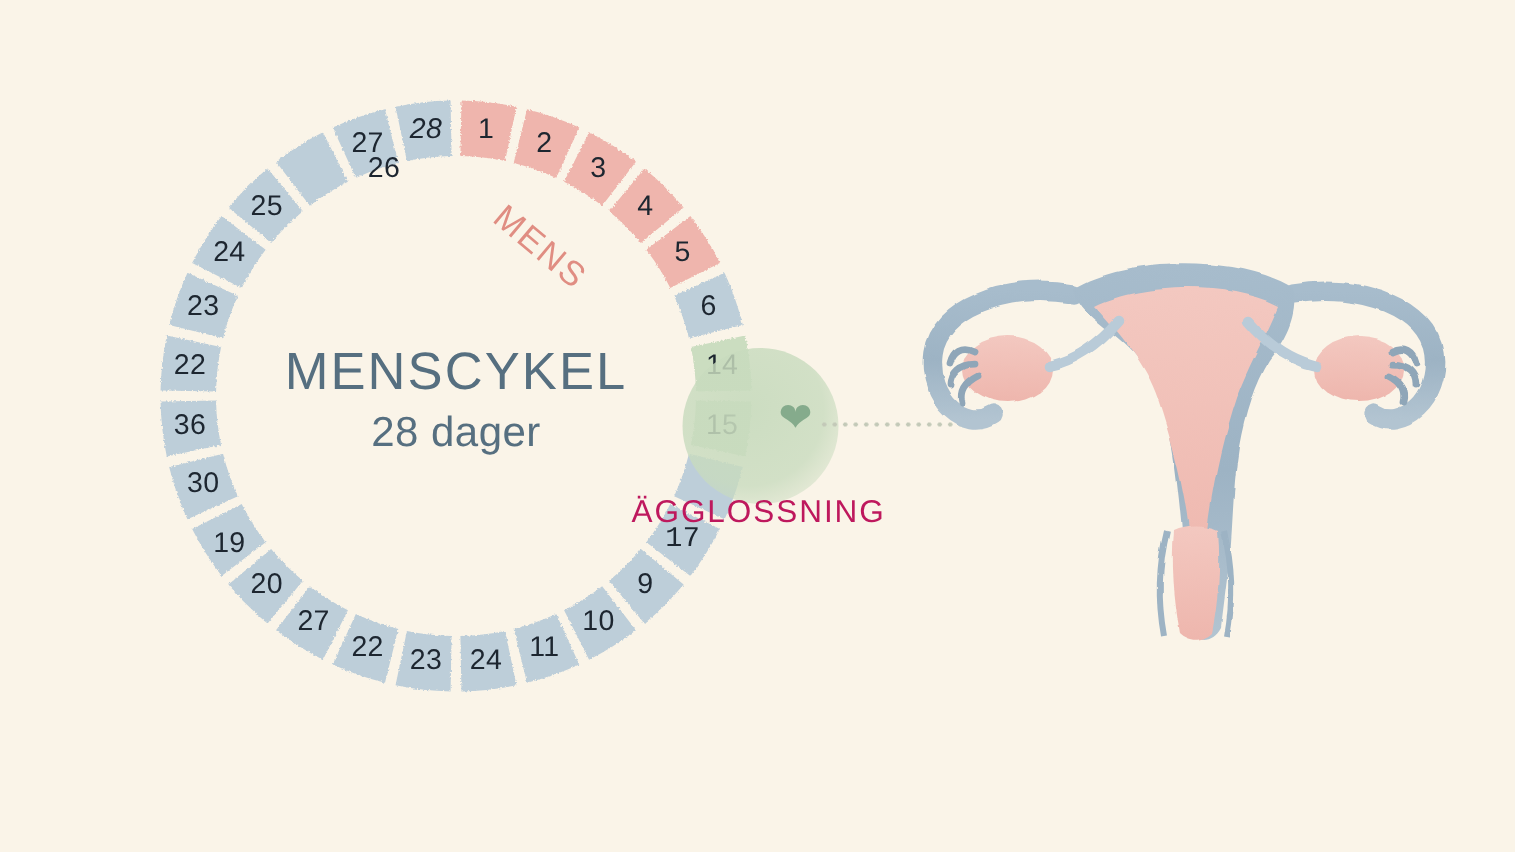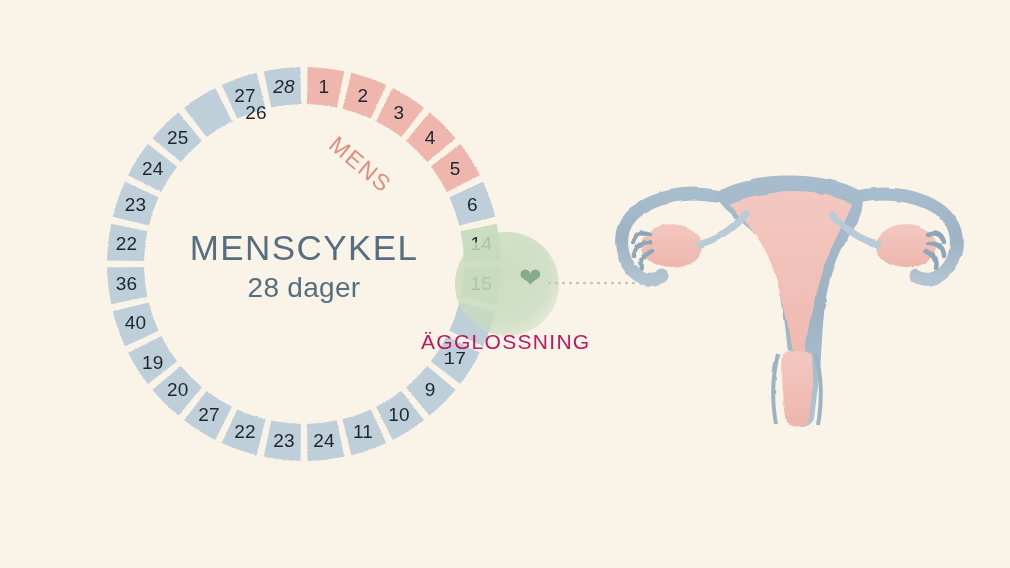--- a/index.html
+++ b/index.html
@@ -123,21 +123,21 @@
         <div class="seg-num" style="left: 377.14px; top: 320.968px; font-family: Liberation Mono, monospace;">17</div>
         <div class="seg-num" style="left: 352.219px; top: 352.219px;">9</div>
         <div class="seg-num" style="left: 320.968px; top: 377.14px;">10</div>
         <div class="seg-num" style="left: 284.955px; top: 394.483px; text-align: center;">11</div>
         <div class="seg-num" style="left: 245.986px; top: 403.378px;">24</div>
         <div class="seg-num" style="left: 206.014px; top: 403.378px;">23</div>
         <div class="seg-num" style="left: 167.045px; top: 394.483px;">22</div>
         <div class="seg-num" style="left: 131.032px; top: 377.14px;">27</div>
         <div class="seg-num" style="left: 99.7814px; top: 352.219px;">20</div>
         <div class="seg-num" style="left: 74.8597px; top: 325px;">19</div>
-        <div class="seg-num" style="left: 57.5168px; top: 284.955px;">40</div>
+        <div class="seg-num" style="left: 57.5168px; top: 284.955px;">30</div>
         <div class="seg-num" style="left: 48.6224px; top: 245.986px;">36</div>
         <div class="seg-num" style="left: 48.6224px; top: 206.014px;">22</div>
         <div class="seg-num" style="left: 57.5168px; top: 167.045px;">23</div>
         <div class="seg-num" style="left: 74.8597px; top: 131.032px;">24</div>
         <div class="seg-num" style="left: 99.7814px; top: 99.7814px; text-align: center;">25</div>
         <div class="seg-num" style="left: 130px; top: 74.8597px; margin-left: 48px;">26</div>
         <div class="seg-num" style="left: 167.045px; top: 57.5168px;">27</div>
         <div class="seg-num" style="left: 206.014px; top: 48.6224px; font-style: italic;">28</div>
       </div>
   </div>

